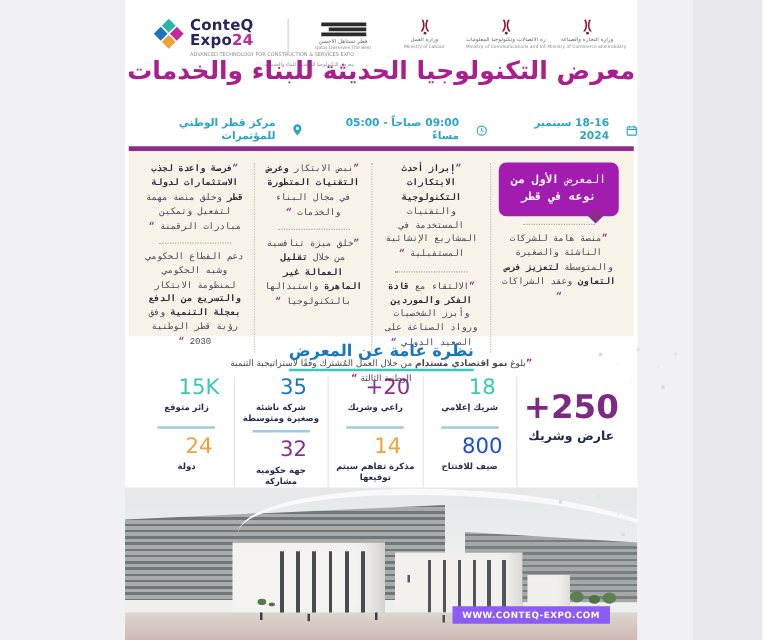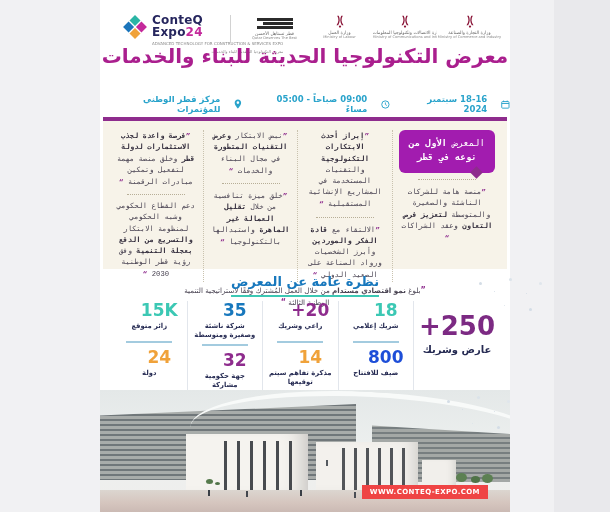--- a/index.html
+++ b/index.html
@@ -46,21 +46,21 @@
   
   .ov-title{position:absolute;left:0;top:274px;width:100%;text-align:center;font-size:13px;font-weight:800;color:#1878bd;direction:rtl;}
   .ov-underline{position:absolute;left:50%;top:295px;width:148px;height:2px;margin-left:-74px;background:#3cc8b4;}
   .stats{position:absolute;left:12px;right:10px;top:301px;display:flex;direction:rtl;}
   .hero{width:86px;display:flex;flex-direction:column;align-items:center;justify-content:flex-start;padding-top:12px;}
   .hero .hv{font-size:26px;font-weight:800;line-height:1;}
   .hero .hl{margin-top:5px;font-size:10px;font-weight:800;color:#252a52;direction:rtl;}
   .sgrid{flex:1;display:flex;direction:rtl;}
   .scol{flex:1;display:flex;flex-direction:column;align-items:center;padding:0 4px;border-right:1px solid #e2e6ec;}
   .scell{display:flex;flex-direction:column;align-items:center;min-height:36px;}
-  .sv{font-size:17px;font-weight:700;line-height:1.1;margin-left:20px;}
+  .sv{font-size:17px;font-weight:400;line-height:1.1;margin-left:20px;}
   .sl{margin-top:2px;font-size:6.8px;font-weight:800;color:#252a52;text-align:center;line-height:1.35;direction:rtl;max-width:70px;}
   .srule{width:46px;height:2px;background:#a3cbdf;margin:4px 0 5px;}
 
   
   .deco{position:absolute;width:3px;height:3px;border-radius:50%;background:#d4dde6;
         box-shadow:14px 8px 0 -1px #d4dde6, 30px -4px 0 0 #dbe3ea, 46px 10px 0 -1px #d4dde6,
                    60px 0 0 0 #e0e6ec, 24px 22px 0 -1px #dbe3ea, 50px 26px 0 0 #d4dde6;}
 
   
   .photo{position:absolute;left:0;top:390px;width:410px;height:122px;overflow:hidden;
@@ -82,21 +82,21 @@
   .boxB .win{position:absolute;left:26px;right:6px;top:6px;bottom:0;
         background:repeating-linear-gradient(90deg,rgba(42,46,52,.8) 0 3px,transparent 3px 12px);}
   .boxC{position:absolute;left:322px;bottom:22px;width:34px;height:30px;background:#f1efeb;
         box-shadow:inset -8px 0 10px -7px rgba(0,0,0,.15);}
   .ground{position:absolute;left:0;bottom:0;width:100%;height:22px;
         background:linear-gradient(180deg,#dcd6d0,#d5c5be 60%,#cbbab4);}
   .trees{position:absolute;left:356px;bottom:30px;width:11px;height:9px;border-radius:50%;background:#5c8052;
         box-shadow:14px 2px 0 -1px #4f7347,26px 1px 0 0 #5c8052,-252px 4px 0 -2px #567a4c,-244px 6px 0 -3px #4f7347;}
   .people{position:absolute;left:108px;bottom:16px;width:2px;height:6px;background:#3a3f46;
         box-shadow:38px 1px 0 0 #43474e,92px 0 0 0 #3a3f46,146px 2px 0 0 #4a4e55,188px 0 0 0 #3a3f46,226px 1px 0 0 #43474e,118px -30px 0 0 #555a60;}
-  .ribbon{position:absolute;right:22px;bottom:13px;background:#ef4444;color:#ffffff;
+  .ribbon{position:absolute;right:22px;bottom:13px;background:#8b5cf6;color:#ffffff;
         font-size:7px;font-weight:800;letter-spacing:.4px;padding:3px 8px;cursor:pointer;}
 
   .icon-svg{display:block;}
 </style>
 </head>
 <body>
 
 <div class="canvas">
   <div class="page">
 

